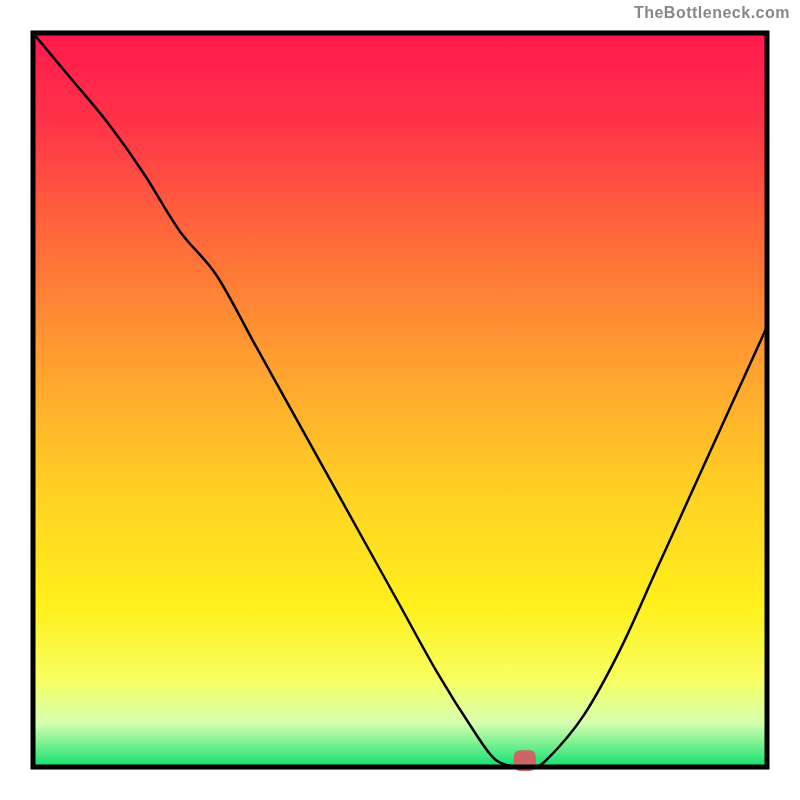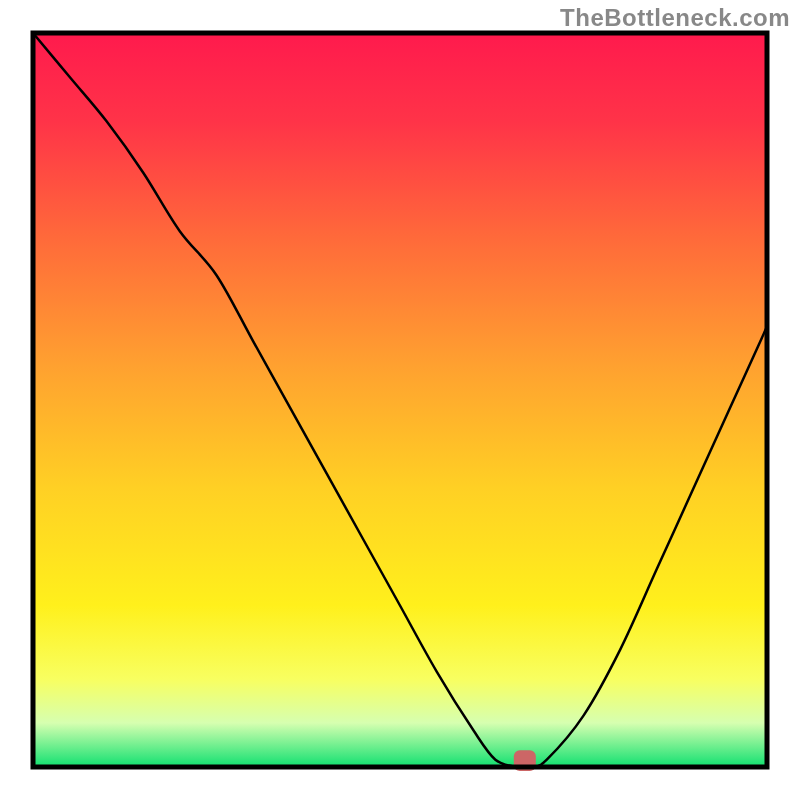--- a/index.html
+++ b/index.html
@@ -12,21 +12,21 @@
   }
   .container {
     position: relative;
     width: 800px;
     height: 800px;
   }
   .watermark {
     position: absolute;
     top: 4px;
     right: 10px;
-    font-size: 24px;
+    font-size: 16px;
     font-weight: bold;
     color: #888888;
     letter-spacing: 0.5px;
     z-index: 10;
   }
   svg.chart {
     position: absolute;
     left: 0;
     top: 0;
   }

